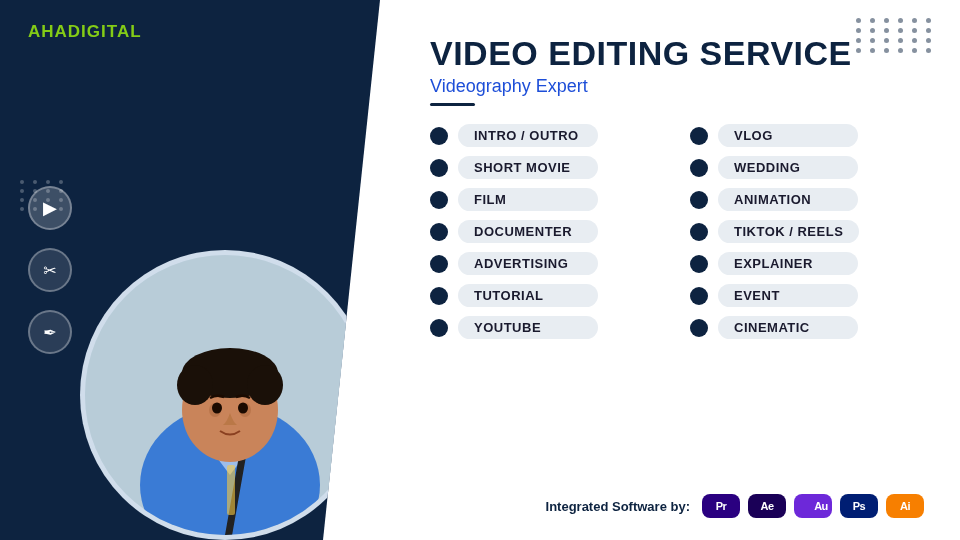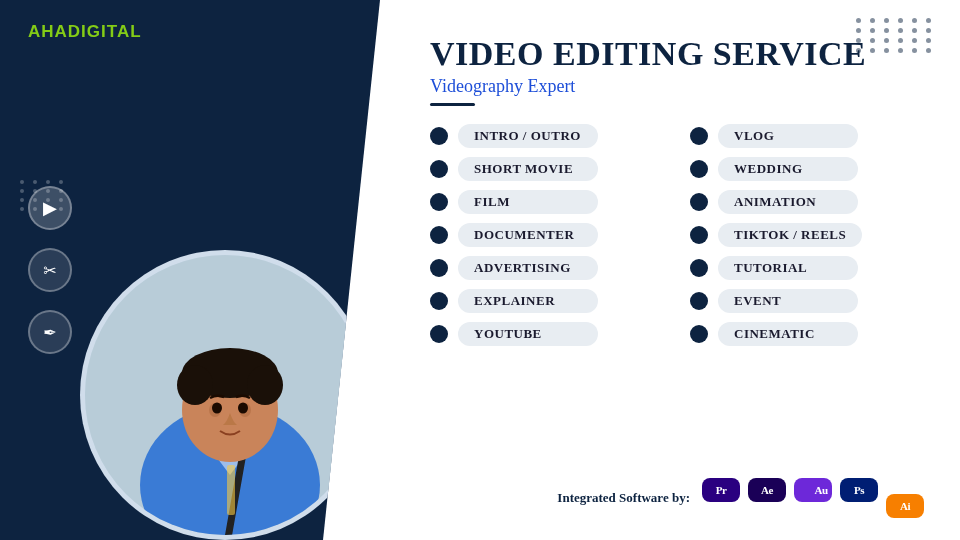--- a/index.html
+++ b/index.html
@@ -98,21 +98,20 @@
     .icon-btn.play-btn {
       background: rgba(255,255,255,0.2);
     }
 
     
     .right-panel {
       flex: 1;
       background: #fff;
       padding: 35px 40px 25px 50px;
       position: relative;
-      font-family: Liberation Serif, serif;
     }
 
     
     .dot-grid-top-right {
       position: absolute;
       top: 18px;
       right: 25px;
       display: grid;
       grid-template-columns: repeat(6, 9px);
       gap: 5px;
@@ -203,21 +202,21 @@
       justify-content: center;
       color: white;
       font-size: 11px;
       font-weight: 900;
       letter-spacing: -0.5px;
     }
     .sw-pr { background: #2a0080; }
     .sw-ae { background: #1a0057; }
     .sw-au { background: #6d28d9; padding-left: 16px; }
     .sw-ps { background: #001e73; }
-    .sw-ai { background: #f77f00; margin-top: 16px; }
+    .sw-ai { background: #f77f00; }
   </style>
 </head>
 <body>
 
 <div class="left-panel">
 
   <div class="brand-logo">AHADIGITAL</div>
 
   <div class="dot-grid dot-grid-left" id="dot-grid-left">
       <div class="dot"></div>
@@ -355,25 +354,25 @@
       <div class="service-item">
         <div class="service-dot"></div>
         <div class="service-pill">TIKTOK / REELS</div>
       </div>
       <div class="service-item">
         <div class="service-dot"></div>
         <div class="service-pill">ADVERTISING</div>
       </div>
       <div class="service-item">
         <div class="service-dot"></div>
+        <div class="service-pill">EXPLAINER</div>
+      </div>
+      <div class="service-item">
+        <div class="service-dot"></div>
         <div class="service-pill">TUTORIAL</div>
-      </div>
-      <div class="service-item">
-        <div class="service-dot"></div>
-        <div class="service-pill">EXPLAINER</div>
       </div>
       <div class="service-item">
         <div class="service-dot"></div>
         <div class="service-pill">EVENT</div>
       </div>
       <div class="service-item">
         <div class="service-dot"></div>
         <div class="service-pill">YOUTUBE</div>
       </div>
       <div class="service-item">

